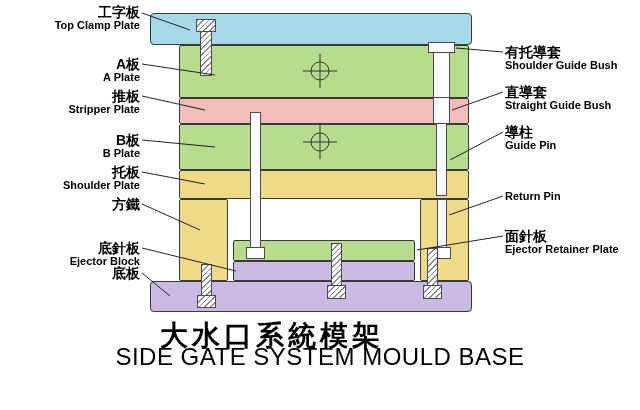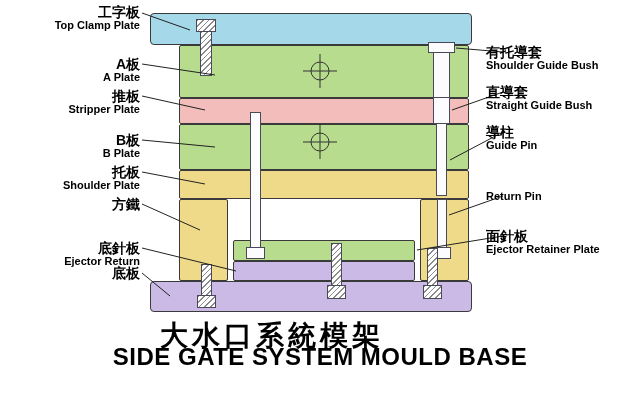--- a/index.html
+++ b/index.html
@@ -11,25 +11,25 @@
   .plate { position:absolute; border:1px solid #3a3a3a; z-index:1; border-radius:2px; }
   .pin   { position:absolute; background:#fcfcff; border:1px solid #49495a; z-index:3; }
   .hatch { position:absolute; border:1px solid #49495a; background-color:#fff;
            background-image:repeating-linear-gradient(135deg,#8b8b8b 0 1px,rgba(0,0,0,0) 1px 4px);
            z-index:3; }
   .overlay { position:absolute; left:0; top:0; z-index:4; pointer-events:none; }
   .lbl { position:absolute; z-index:5; font-weight:bold; }
   .lbl .cn { display:block; font-size:14px; line-height:13px; }
   .lbl .en { display:block; font-size:11px; line-height:13px; }
   .lbl-left  { left:4px;  width:136px; text-align:right; }
-  .lbl-right { left:486px; width:134px; text-align:left; }
+  .lbl-right { left:505px; width:134px; text-align:left; }
   .title-cn { position:absolute; left:0; top:317px; width:544px; text-align:center;
               font-size:28px; font-weight:bold; letter-spacing:4px; z-index:5; }
   .title-en { position:absolute; left:0; top:343px; width:640px; text-align:center;
-              font-size:24px; font-weight:bold; letter-spacing:0.5px; z-index:5; }
+              font-size:24px; font-weight:normal; letter-spacing:0.5px; z-index:5; }
 </style>
 </head>
 <body>
 
 <div class="plate" style="left:150px;top:13px;width:322px;height:32px;background:#a5d8e8;border-radius:4px;"></div>
 <div class="plate" style="left:179px;top:45px;width:290px;height:53px;background:#b7dc8e;"></div>
 <div class="plate" style="left:179px;top:98px;width:290px;height:26px;background:#f2bdbb;"></div>
 <div class="plate" style="left:179px;top:124px;width:290px;height:46px;background:#b7dc8e;"></div>
 <div class="plate" style="left:179px;top:170px;width:290px;height:29px;background:#eeda88;"></div>
 <div class="plate" style="left:179px;top:199px;width:49px;height:82px;background:#eeda88;"></div>
@@ -104,21 +104,21 @@
 </div>
 <div class="lbl lbl-left" style="top:166px">
   <span class="cn">托板</span>
   <span class="en">Shoulder Plate</span>
 </div>
 <div class="lbl lbl-left" style="top:198px">
   <span class="cn">方鐵</span>
 </div>
 <div class="lbl lbl-left" style="top:242px">
   <span class="cn">底針板</span>
-  <span class="en">Ejector Return</span>
+  <span class="en">Ejector Block</span>
 </div>
 <div class="lbl lbl-left" style="top:267px">
   <span class="cn">底板</span>
 </div>
 
 <div class="lbl lbl-right" style="top:46px">
   <span class="cn">有托導套</span>
   <span class="en">Shoulder Guide Bush</span>
 </div>
 <div class="lbl lbl-right" style="top:86px">

